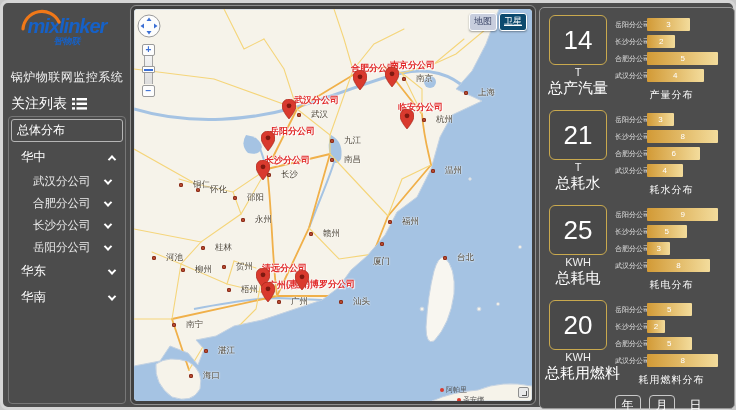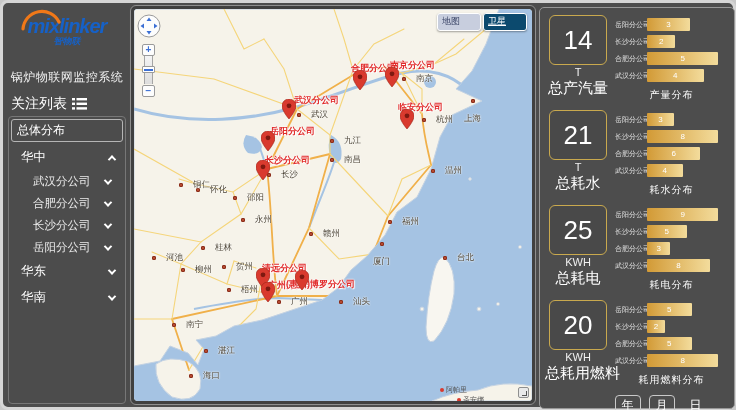--- a/index.html
+++ b/index.html
@@ -26,21 +26,21 @@
   .map-wrap { position:absolute; left:127px; top:2px; width:406px; height:400px; background:#404040; border:1px solid #8f8f8f; border-radius:6px; padding:3px; }
   .map { position:relative; width:398px; height:392px; background:#f6f3ea; border-radius:4px; overflow:hidden; }
   .map svg.base { position:absolute; left:0; top:0; }
   .city { position:absolute; display:flex; align-items:center; gap:10px; font-size:8.5px; color:#4c4436; text-shadow:0 0 2px #fff,0 0 2px #fff; white-space:nowrap; }
   .city .dot { width:4px; height:4px; background:#b5492f; border:1px solid #8c2f1c; border-radius:1px; flex:0 0 auto; }
   .islet { position:absolute; display:flex; align-items:center; gap:2px; font-size:7px; color:#555; white-space:nowrap; }
   .islet .dot { width:4px; height:4px; background:#d9392e; border-radius:50%; }
   .pin { position:absolute; width:14px; height:20px; cursor:pointer; }
   .pin-label { position:absolute; color:#e12b2b; font-weight:bold; font-size:9px; white-space:nowrap; text-shadow:0 0 2px #fff,0 0 2px #fff,1px 1px 1px #fff; cursor:pointer; }
   .maptype { position:absolute; right:5px; top:4px; display:flex; gap:2px; }
-  .maptype .mt-btn { font-size:9px; padding:1px 20px 2px 4px; border-radius:3px; border:1px solid #fff; cursor:pointer; box-shadow:0 1px 2px rgba(0,0,0,.35); }
+  .maptype .mt-btn { font-size:9px; padding:1px 4px 2px 4px; border-radius:3px; border:1px solid #fff; cursor:pointer; box-shadow:0 1px 2px rgba(0,0,0,.35); }
   .mt-off { background:#c8cede; color:#3c4668; }
   .mt-on { background:#0c4a6e; color:#fff;text-decoration:underline; }
   .navctl { position:absolute; left:3px; top:5px; width:26px; }
   .pan { width:24px; height:24px; }
   .zbtn { width:13px; height:12px; margin-left:5px; background:#fdfdfd; border:1px solid #9a9a9a; border-radius:2px; color:#3b6fd4; font-size:10px; font-weight:bold; line-height:10px; text-align:center; cursor:pointer; }
   .zbtn.zplus { margin-top:2px; }
   .ztrack { width:9px; height:28px; margin-left:7px; background:linear-gradient(#f4f4f4,#ddd); border:1px solid #a5a5a5; border-top:none; border-bottom:none; }
   .zhandle { width:13px; height:7px; margin-left:5px; margin-top:-18px; background:#fff; border:1px solid #9a9a9a; border-radius:1px; position:relative; cursor:grab; }
   .zhandle::after { content:""; position:absolute; left:1px; right:1px; top:2px; height:2px; background:#3b6fd4; }
   .zspacer { height:12px; }
@@ -203,21 +203,21 @@
             <path d="M219,61 L240,35 L270,20"></path>
             <path d="M163,100 L150,60 L130,30"></path>
             <path d="M90,0 L110,40 L130,30"></path>
             <path d="M200,0 L210,30 L219,61"></path>
             <path d="M310,250 L302,300 L296,328"></path>
           </g>
         </g>
       </svg>
 
       <div id="cities">
-          <div class="city" style="left: 330px; top: 90px; flex-direction: column;">
+          <div class="city" style="left: 330px; top: 78px;">
             <span class="dot"></span>
             <span>上海</span>
           </div>
           <div class="city" style="left: 268px; top: 64px;">
             <span class="dot"></span>
             <span>南京</span>
           </div>
           <div class="city" style="left: 288px; top: 105px;">
             <span class="dot"></span>
             <span>杭州</span>

